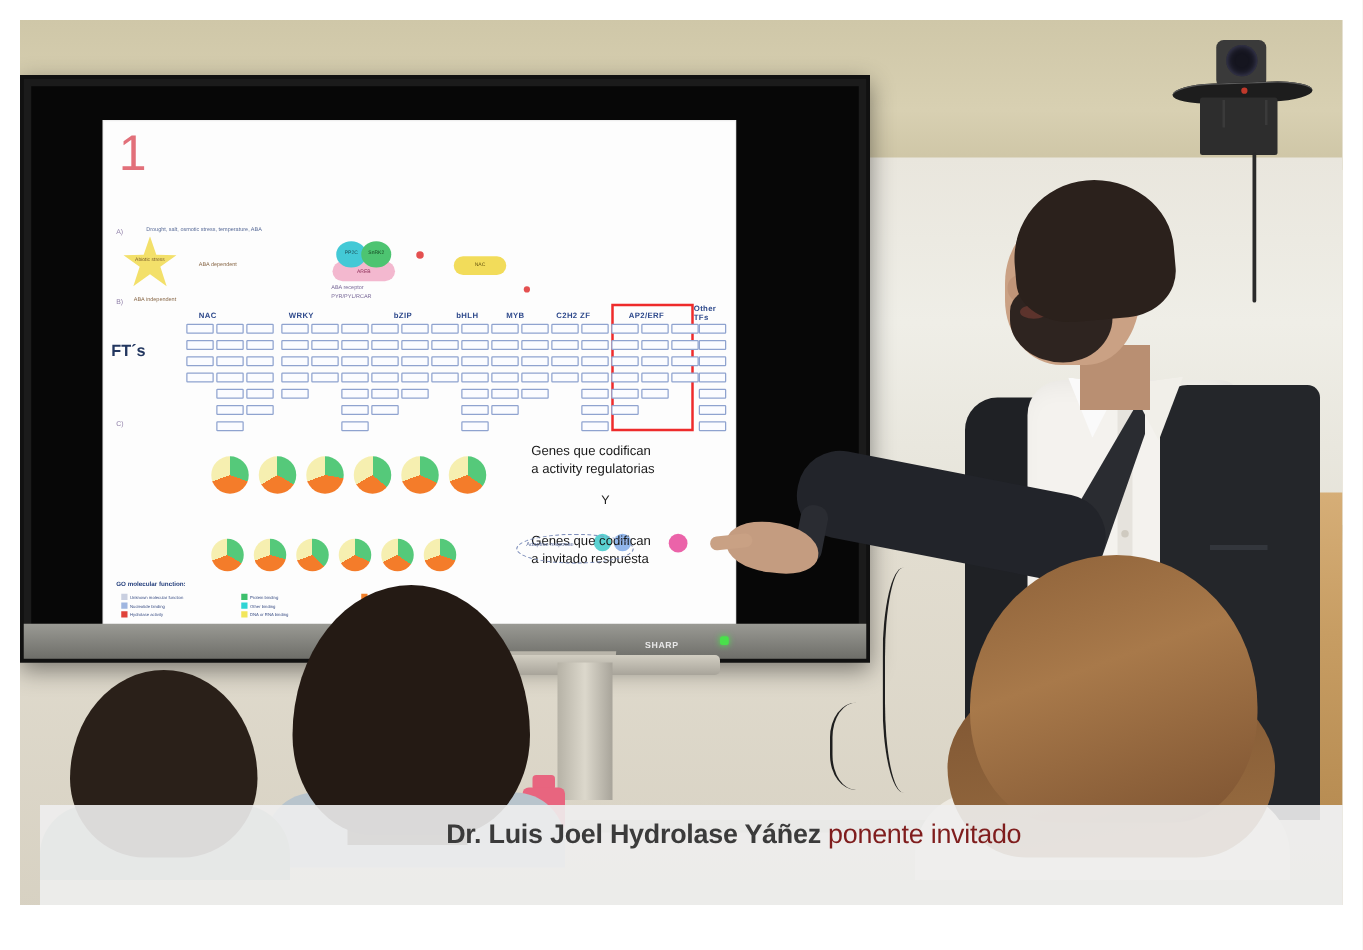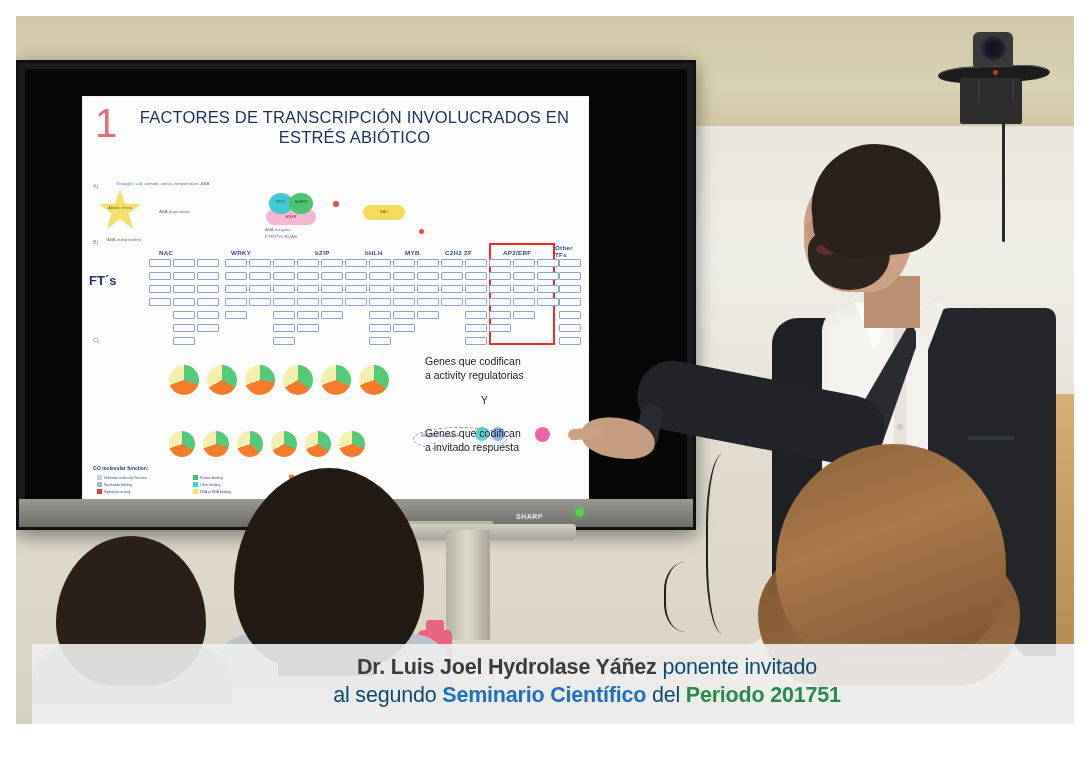--- a/index.html
+++ b/index.html
@@ -171,21 +171,21 @@
   .wire{position:absolute;border-left:2px solid #1e1e1e;border-radius:40%;}
 
   
   #caption{position:absolute;left:16px;top:628px;width:1058px;height:96px;
       background:rgba(238,238,238,0.90);}
   .cap-text{position:absolute;left:160px;top:10px;width:790px;text-align:center;
       font-family:"Liberation Sans",sans-serif;}
   .cap-l1{font-size:21.5px;line-height:1.28;letter-spacing:-.2px;}
   .cap-l2{font-size:21.5px;line-height:1.28;letter-spacing:-.2px;}
   .cap-bold{font-weight:bold;color:#3b3b3b;}
-  .cap-gray{color:#0c4a6e;}
+  .cap-gray{color:#7f1d1d;}
   .cap-blue{font-weight:bold;color:#1f6ec2;}
   .cap-green{font-weight:bold;color:#2a8a49;}
 </style>
 </head>
 <body>
 
 <div id="stage">
   <div id="photo">
 
     <div class="wall-upper"></div>
@@ -207,21 +207,20 @@
       <div class="cam-leg" style="left:996px;top:64px;height:20px;"></div>
       <div class="cam-cable"></div>
     </div>
 
     <div id="tv">
       <div id="tv-inner">
 
         <div id="slide">
 
           <div class="slide-num">1</div>
-          <div class="slide-title">FACTORES DE TRANSCRIPCIÓN INVOLUCRADOS EN ESTRÉS ABIÓTICO</div>
 
           <div class="lab-A">A)</div>
           <div class="tiny" style="left:34px;top:84px;">Drought, salt, osmotic stress, temperature, ABA</div>
           <div class="star"></div>
           <div class="star-t">Abiotic stress</div>
           <div class="tiny" style="left:76px;top:112px;color:#8a6a4a;">ABA dependent</div>
           <div class="tiny" style="left:24px;top:140px;color:#8a6a4a;">ABA independent</div>
 
           <div class="bub bub-pk"></div>
           <div class="bub bub-cy"></div>
@@ -458,20 +457,17 @@
     <div class="aud-c-sh"></div>
     <div class="aud-c2"></div>
     <div class="aud-c"></div>
 
     <div id="caption">
 
       <div class="cap-text">
         <div class="cap-l1">
           <span class="cap-bold">Dr. Luis Joel Hydrolase Yáñez</span><span class="cap-gray"> ponente invitado</span>
         </div>
-        <div class="cap-l2">
-          <span class="cap-gray">al segundo </span><span class="cap-blue">Seminario Científico</span><span class="cap-gray"> del </span><span class="cap-green">Periodo 201751</span>
-        </div>
       </div>
 
     </div>
   </div>
 </div>
 
 </body></html>

